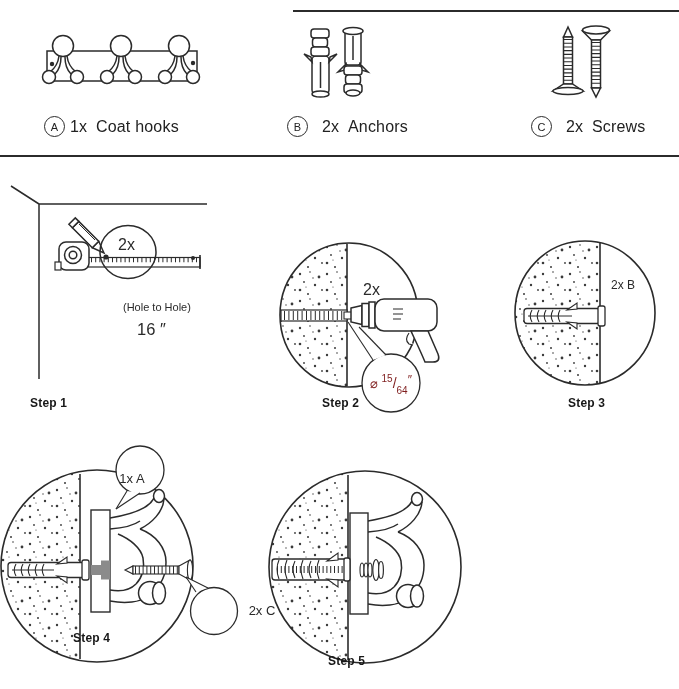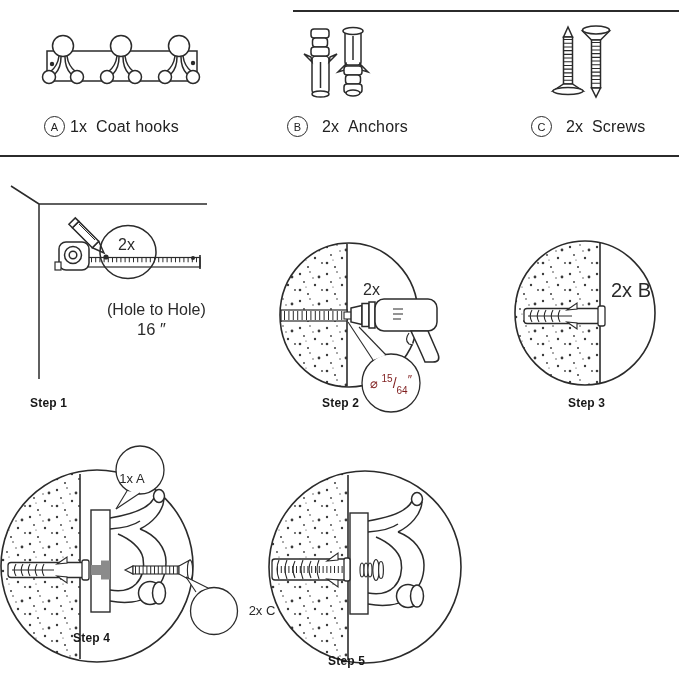--- a/index.html
+++ b/index.html
@@ -15,21 +15,21 @@
   .plabel.first .qty{margin-left:5px;}
   .pname{letter-spacing:.2px;}
   .steplabel{font-size:12px;font-weight:bold;color:#181818;letter-spacing:.2px;}
   .anno{font-size:16px;color:#2a2a2a;}
   .callout{font-size:13px;color:#2a2a2a;text-align:center;}
   .bit{font-size:13px;color:#7f1d1d;text-align:center;}
   .bit sup{font-size:10px;position:relative;top:-1px;}
   .bit sub{font-size:10px;position:relative;top:2px;}
   .bit .sl{font-size:14px;}
   .bit .unit{font-size:12px;position:relative;top:-4px;}
-  .note{font-size:16px;color:#2a2a2a;}
+  .note{font-size:11px;color:#2a2a2a;margin-left:16px;}
 </style>
 </head>
 <body>
 
 <div id="sheet">
 
 <svg width="679" height="689" viewBox="0 0 679 689">
   <defs>
     <pattern id="stip" width="27" height="27" patternUnits="userSpaceOnUse">
       <g fill="#3a3a3a">
@@ -280,21 +280,21 @@
 
 <div class="t anno" style="left:118px;top:236px;">2x</div>
 <div class="t anno" style="left:137px;top:276px;font-size:16.5px;margin-top:44px;">16 ″</div>
 <div class="t note" style="left:107px;top:301px;">(Hole to Hole)</div>
 <div class="t steplabel" style="left:30px;top:397px;">Step 1</div>
 
 <div class="t anno" style="left:363px;top:281px;">2x</div>
 <div class="t bit" style="left:365px;top:374px;width:52px;"><span>⌀</span>&nbsp;<sup>15</sup><span class="sl">/</span><sub>64</sub><span class="unit">″</span></div>
 <div class="t steplabel" style="left:322px;top:397px;">Step 2</div>
 
-<div class="t anno" style="left:611px;top:279px;font-size:20px;">2x B</div>
+<div class="t anno" style="left:611px;top:279px;font-size:12px;">2x B</div>
 <div class="t steplabel" style="left:568px;top:397px;">Step 3</div>
 
 <div class="t callout" style="left:118px;top:463px;width:28px;margin-top:9px;">1x A</div>
 <div class="t callout" style="left:192px;top:604px;width:44px;padding-left:48px;">2x C</div>
 <div class="t steplabel" style="left:73px;top:632px;">Step 4</div>
 
 <div class="t steplabel" style="left:328px;top:655px;">Step 5</div>
 
 </div>
 

